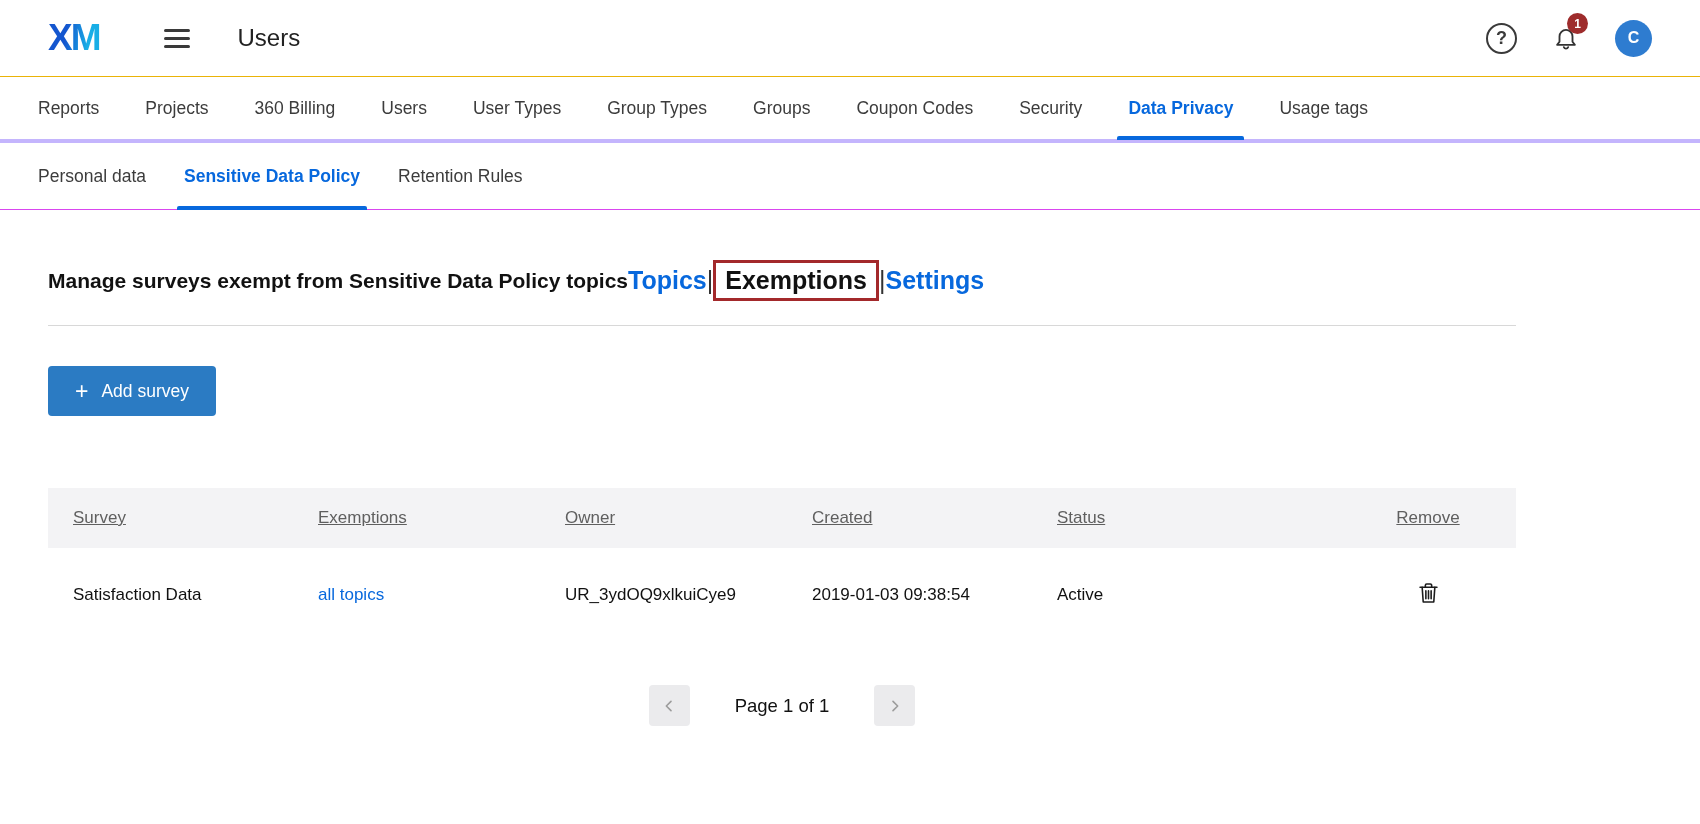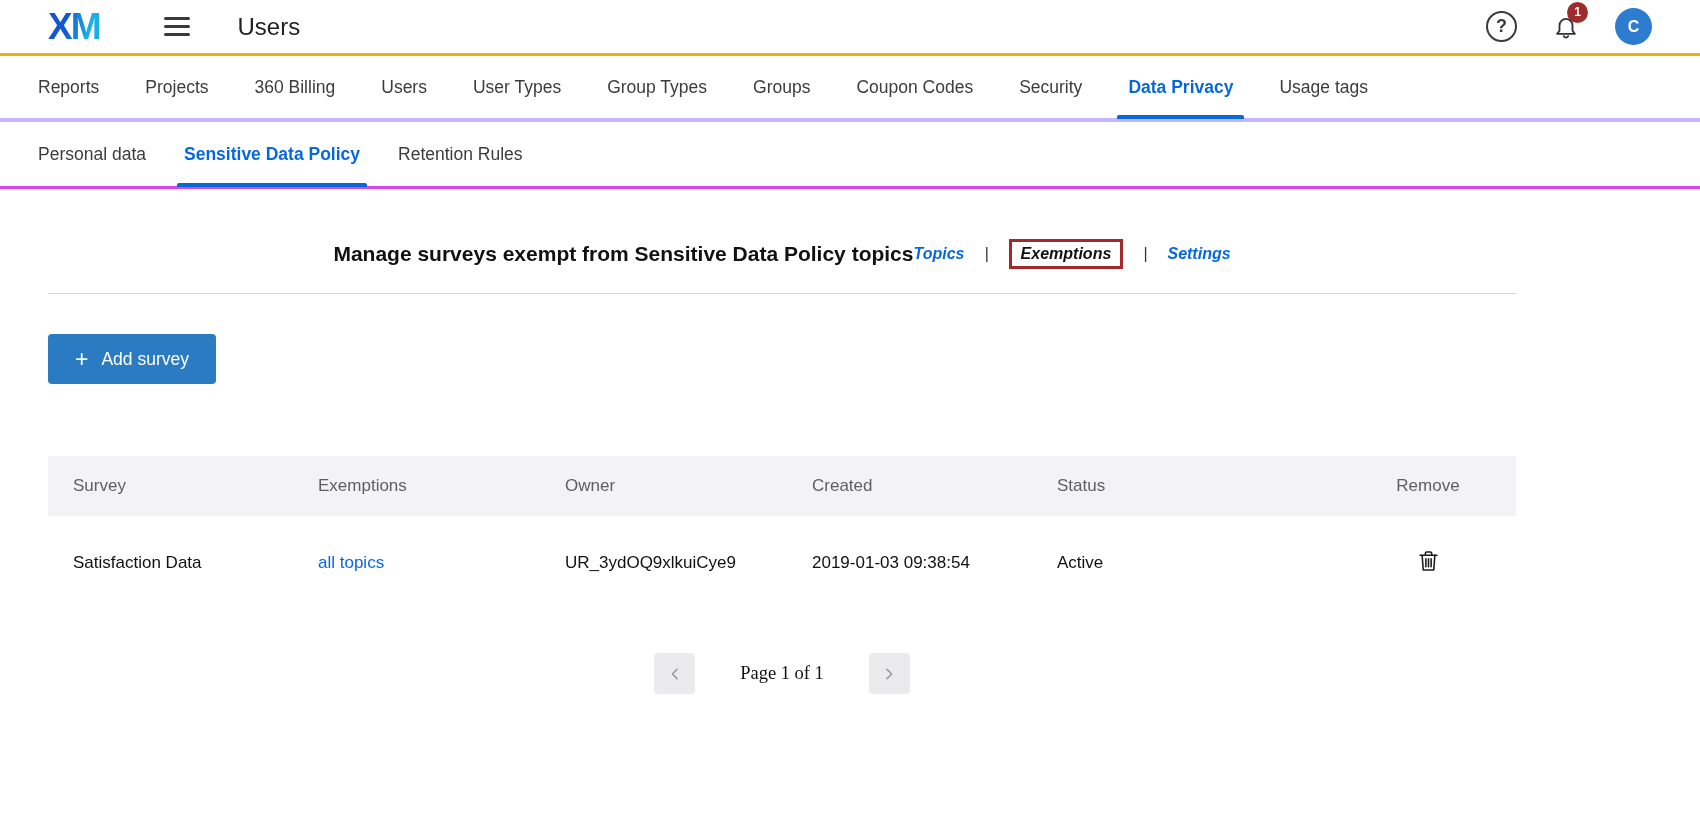--- a/index.html
+++ b/index.html
@@ -8,22 +8,22 @@
     width: 1700px; height: 824px;
     background: #ffffff;
     font-family: "Liberation Sans", sans-serif;
     color: #1c1c1c;
     overflow: hidden;
   }
 
   
   .topbar {
     display: flex; align-items: center;
-    height: 56px; padding: 0 48px;
-    border-bottom: 3px solid #eab308;
+    height: 77px; padding: 0 48px;
+    border-bottom: 1px solid #eab308;
     background: #fff;
     justify-content: space-between;
   }
   .logo {
     font-size: 37px; font-weight: 800; letter-spacing: -2px;
     background: linear-gradient(100deg, #1456cf 35%, #18aee6 75%);
     -webkit-background-clip: text; background-clip: text;
     color: transparent;
     cursor: pointer;
   }
@@ -69,44 +69,44 @@
   .nav-item.active { color: #0768dd; font-weight: 700; }
   .nav-item.active::after {
     content: ""; position: absolute; left: 12px; right: 12px; bottom: -1px;
     height: 4px; background: #0768dd; border-radius: 2px 2px 0 0;
   }
 
   
   .subnav {
     display: flex; align-items: stretch;
     height: 67px; padding-left: 38px;
-    border-bottom: 3px solid #d946ef;
+    border-bottom: 1px solid #d946ef;
   }
   .subnav-item {
     display: flex; align-items: center;
     padding: 0 19px; font-size: 17.5px; color: #3c3c3c;
     cursor: pointer; position: relative; white-space: nowrap;
   }
   .subnav-item:first-child { padding-left: 0; }
   .subnav-item.active { color: #0768dd; font-weight: 700; }
   .subnav-item.active::after {
     content: ""; position: absolute; left: 12px; right: 12px; bottom: -1px;
     height: 4px; background: #0768dd; border-radius: 2px 2px 0 0;
   }
 
   
   .content { margin: 0 48px; width: 1468px; }
 
   .heading-row {
-    display: flex; justify-content: center; align-items: center;
+    display: flex; justify-content: flex-start; align-items: center;
     padding-top: 50px; padding-bottom: 24px;
   }
   .page-heading { font-size: 21px; font-weight: 700; margin: 0; color: #111; }
 
-  .view-switcher { display: flex; align-items: center; gap: 20px; font-size: 16px; font-style: italic; }
+  .view-switcher { display: flex; align-items: center; gap: 0; font-size: 25px; }
   .vs-link { color: #0768dd; font-weight: 700; cursor: pointer; text-decoration: none; }
   .vs-sep { color: #333; font-weight: 400; }
   .vs-current {
     color: #111; font-weight: 700; cursor: pointer;
     border: 3px solid #a3292b; padding: 3px 9px;
   }
 
   .divider { border-bottom: 1px solid #d8d8d8; }
 
   .add-btn {
@@ -121,35 +121,35 @@
 
   
   table.survey-table {
     margin-top: 72px; width: 100%;
     border-collapse: collapse; table-layout: fixed;
   }
   .survey-table th {
     background: #f3f3f5;
     text-align: left; font-weight: 400;
     color: #5f5f5f; font-size: 17px;
-    height: 60px; padding: 0 0 0 25px;
+    height: 60px; padding: 0 0 0 25px; text-decoration: underline;
   }
   .survey-table th.col-remove { text-align: center; padding-left: 0; }
   .survey-table td {
     font-size: 17px; color: #111;
     padding: 32px 0 26px 25px;
   }
   .survey-table td.cell-remove { text-align: center; padding-left: 0; }
   .table-link { color: #0768dd; cursor: pointer; text-decoration: none; }
   .trash-btn { background: none; border: none; cursor: pointer; padding: 2px 4px; }
 
   
   .pagination {
     display: flex; align-items: center; justify-content: center;
-    gap: 45px; margin-top: 50px; font-family: Liberation Serif, serif;
+    gap: 45px; margin-top: 50px;
   }
   .page-btn {
     width: 41px; height: 41px;
     background: #ebebed; border: none; border-radius: 4px;
     display: flex; align-items: center; justify-content: center;
     cursor: pointer;
   }
   .page-label { font-size: 18.5px; color: #111; }
 </style>
 </head>

